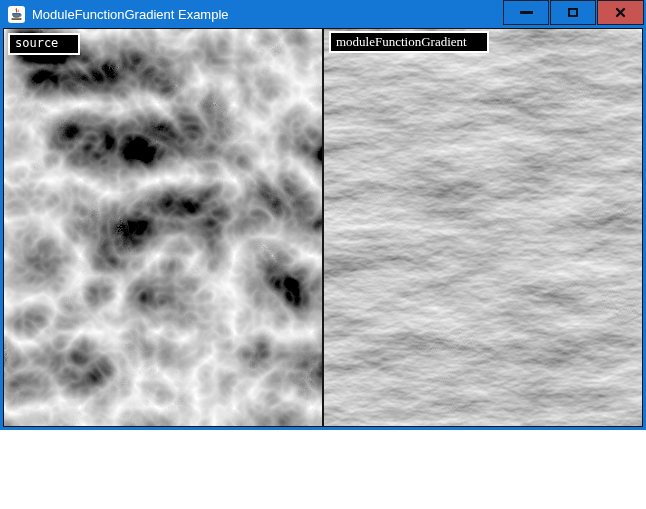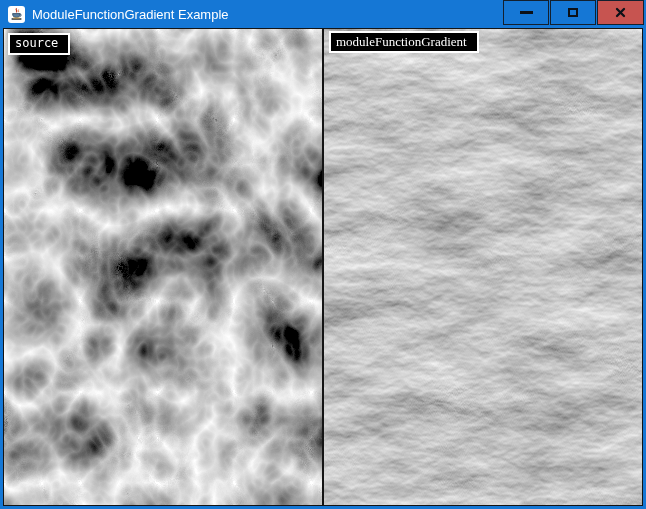--- a/index.html
+++ b/index.html
@@ -1,17 +1,17 @@
 <!DOCTYPE html>
 <html style="--accent: #1577d5; --btn-border: #13202e; --close: #c75450; --glyph: #0c1118; --divider: #141414; --label-bg: #000000; --label-fg: #ffffff; --label-border: #ffffff;"><head>
 <meta charset="utf-8">
 <style>
   html,body{margin:0;padding:0;background:#fff;}
   .window{
-    position:relative;width:646px;height:509px;overflow:hidden;
+    position:relative;width:646px;height:430px;overflow:hidden;
     background:var(--accent,#1577d5);
     font-family:"Liberation Sans",sans-serif;
     -webkit-font-smoothing:antialiased;
   }
   
   .titlebar{
     position:absolute;left:0;top:0;right:0;height:28px;
     display:flex;align-items:center;
   }
   .app-icon{
@@ -40,21 +40,21 @@
   .content{
     position:absolute;left:3px;right:3px;top:28px;bottom:3px;
     background:var(--divider,#141414);
     padding:1px;display:flex;gap:2px;box-sizing:border-box;
   }
   .pane{position:relative;flex:1 1 0;overflow:hidden;background:#7a7a7a;}
   .texture{position:absolute;left:0;top:0;width:100%;height:100%;display:block;}
   .img-label{
     position:absolute;background:var(--label-bg,#000);
     color:var(--label-fg,#fff);border:2px solid var(--label-border,#fff);
-    padding:1px 10px 2px 5px;font-size:13px;line-height:15px;white-space:nowrap;
+    padding:1px 20px 2px 5px;font-size:13px;line-height:15px;white-space:nowrap;
   }
   .img-label--mono{font-family:"DejaVu Sans Mono",monospace;font-size:12px;top:4px;left:4px;}
   .img-label--sans{font-family:Liberation Serif, serif;top:2px;left:5px;}
   .defs-holder{position:absolute;width:0;height:0;overflow:hidden;}
 </style>
 </head>
 <body>
 
 <svg class="defs-holder" aria-hidden="true">
   <defs>

